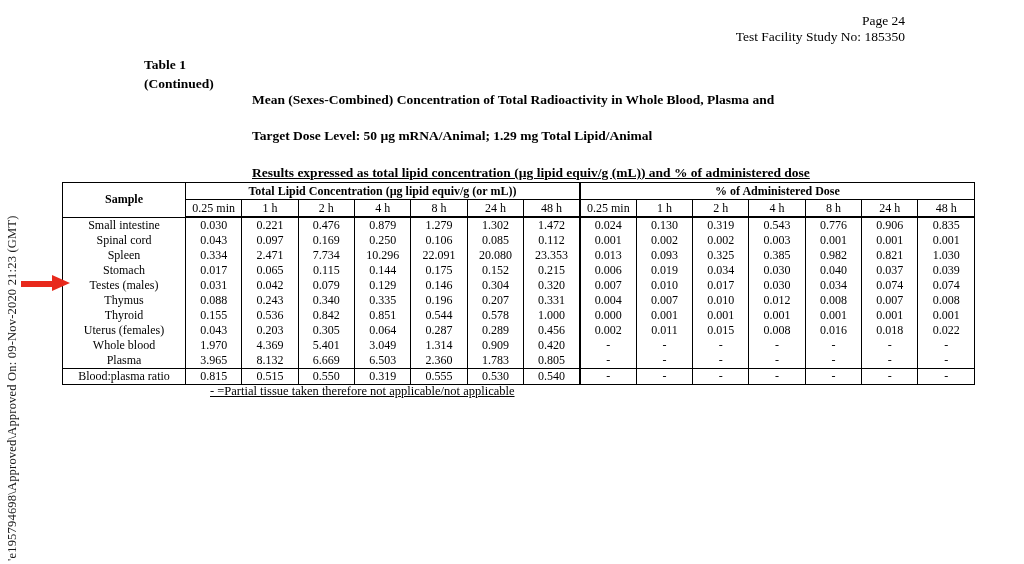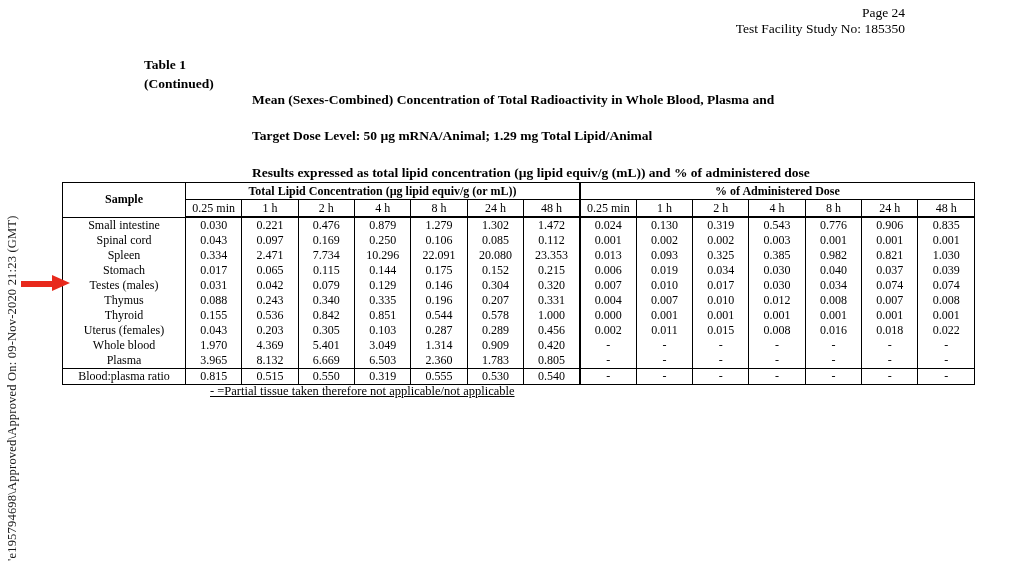--- a/index.html
+++ b/index.html
@@ -7,41 +7,41 @@
     width: 1024px; height: 564px;
     background: #ffffff;
     font-family: "Liberation Serif", "DejaVu Serif", serif;
     color: #000;
     position: relative;
     overflow: hidden;
   }
 
   
   .page-header {
-    position: absolute; top: 5px; right: 119px;
+    position: absolute; top: 13px; right: 119px;
     text-align: right; font-size: 13.5px; line-height: 1.18;
   }
 
   
   .sidebar-text {
     position: absolute; left: 5px; top: 561px;
     transform: rotate(-90deg); transform-origin: 0 0;
     white-space: nowrap; font-size: 12.5px; color: #1a1a1a;
     letter-spacing: 0.2px;
   }
 
   
   .title-block {
     position: absolute; left: 144px; top: 56px;
     display: flex; font-weight: bold; font-size: 13.5px;
   }
   .title-label { width: 108px; line-height: 1.4; }
   .title-main  { line-height: 1.4; margin-top: 35px; }
   .title-main .dose-line    { margin-top: 17px; }
-  .title-main .results-line { margin-top: 18px; }
+  .title-main .results-line { margin-top: 18px; text-decoration: underline; }
 
   
   table.data-table {
     position: absolute; left: 62px; top: 182px;
     width: 913px; table-layout: fixed;
     border-collapse: collapse; font-size: 12px;
   }
   .data-table th, .data-table td {
     border: 1px solid #000; padding: 0;
     text-align: center; vertical-align: middle;
@@ -247,21 +247,21 @@
         <td>0.001</td>
         <td>0.001</td>
         <td>0.001</td>
         <td>0.001</td>
       </tr>
       <tr>
         <td>Uterus (females)</td>
         <td>0.043</td>
         <td>0.203</td>
         <td>0.305</td>
-        <td>0.103</td>
+        <td>0.064</td>
         <td>0.287</td>
         <td>0.289</td>
         <td>0.456</td>
         <td class="gsep">0.002</td>
         <td>0.011</td>
         <td>0.015</td>
         <td>0.008</td>
         <td>0.016</td>
         <td>0.018</td>
         <td>0.022</td>

